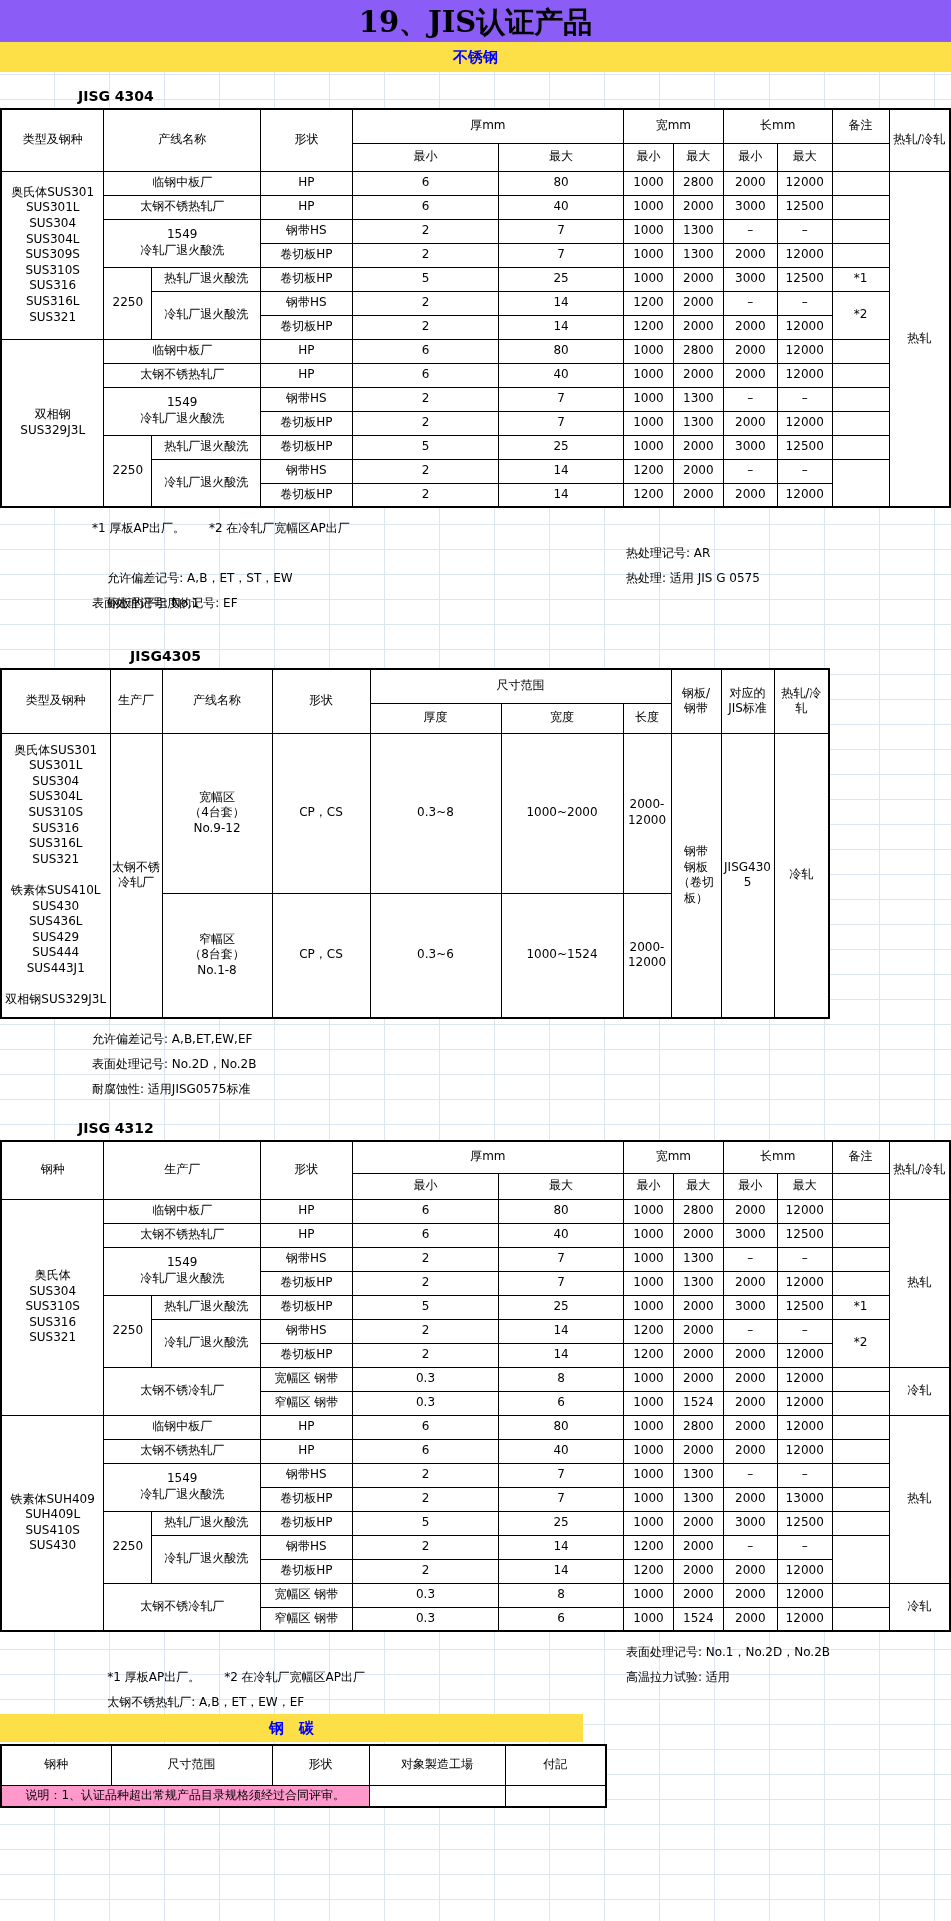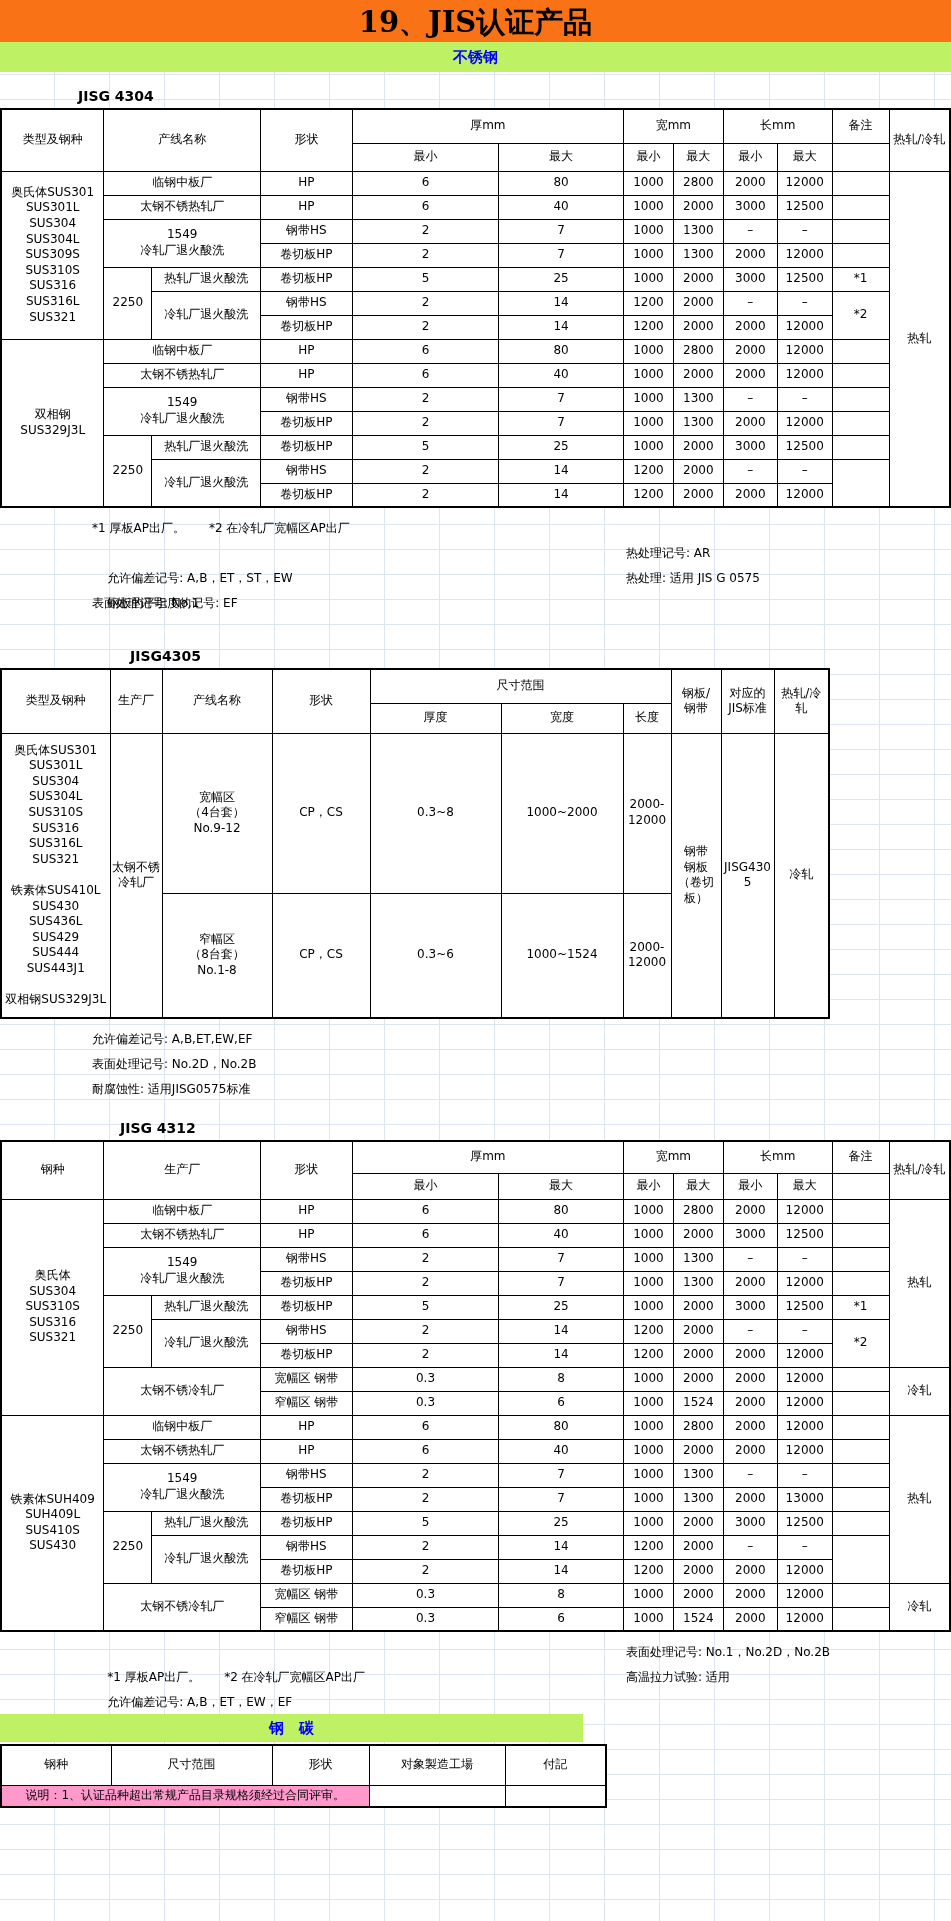--- a/index.html
+++ b/index.html
@@ -7,33 +7,33 @@
     width:951px;height:1921px;
     font-family:"DejaVu Sans",sans-serif;
     color:#000;
     background-color:#fff;
     background-image:
       repeating-linear-gradient(to bottom, transparent 0 24px, #dce6f0 24px 25px),
       repeating-linear-gradient(to right, transparent 0 54px, #dce6f0 54px 55px);
     overflow:hidden;
   }
   .title{
-    height:42px;line-height:44px;text-align:center;background:#f97316;
+    height:42px;line-height:44px;text-align:center;background:#8b5cf6;
     font-family:"DejaVu Serif",serif;font-weight:bold;font-size:29px;
   }
   .band{
-    background:#bef264;color:#0000FF;font-weight:bold;font-size:15px;
+    background:#fde047;color:#0000FF;font-weight:bold;font-size:15px;
     text-align:center;
   }
   .band-stainless{height:30px;line-height:30px;width:951px;}
   .band-carbon{height:28px;line-height:28px;width:583px;margin-top:24px;}
   .tbl-label{font-weight:bold;font-size:14px;height:20px;line-height:20px;}
   .lbl1{margin-left:78px;margin-top:14px;}
   .lbl2{margin-left:130px;margin-top:30px;}
-  .lbl3{margin-left:120px;margin-top:16px;}
+  .lbl3{margin-left:78px;margin-top:16px;}
   table.tbl{border-collapse:collapse;border:2px solid #000;background:#fff;table-layout:fixed;margin-top:2px;}
   table.tbl td{
     border:1px solid #000;font-size:12px;text-align:center;vertical-align:middle;
     padding:0 1px;white-space:pre-line;overflow:hidden;line-height:1.3;
   }
   .t1 tr,.t3 tr{height:24px;}
   .t1 tr.h1{height:34px;} .t1 tr.h2{height:28px;}
   .t3 tr.h1{height:32px;} .t3 tr.h2{height:26px;}
   .t2 tr.h1{height:34px;} .t2 tr.h2{height:30px;}
   .t2 tr.d1{height:160px;} .t2 tr.d2{height:125px;}
@@ -602,21 +602,21 @@
   </tr>
 </tbody>
   </table>
 
 <div class="notes">
   <div class="nrow">
     <span>*1 厚板AP出厂。　　*2 在冷轧厂宽幅区AP出厂</span>
     <span class="nright">表面处理记号: No.1，No.2D，No.2B</span>
   </div>
   <div class="nrow">
-    <span>允许偏差记号: A,B，ET，EW，EF</span>
+    <span>太钢不锈热轧厂: A,B，ET，EW，EF</span>
     <span class="nright">高温拉力试验: 适用</span>
   </div>
 </div>
 
 <div class="band band-carbon">钢　碳</div>
 
 <table class="tbl carbon">
   <colgroup>
     <col style="width:110px">
       <col style="width:161px">

